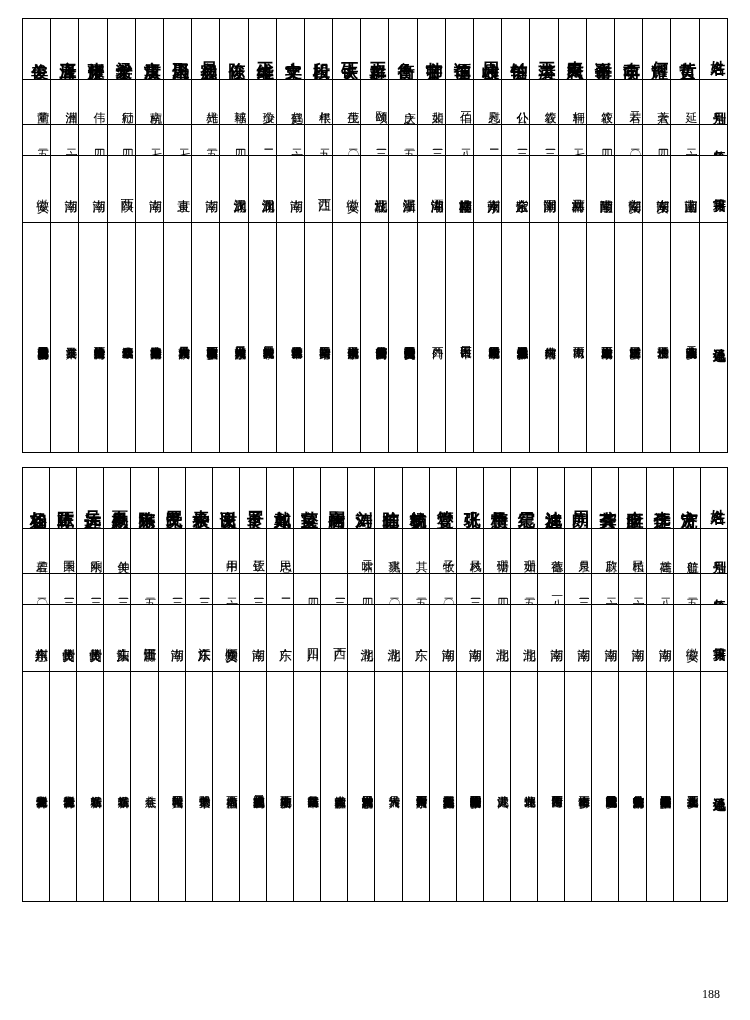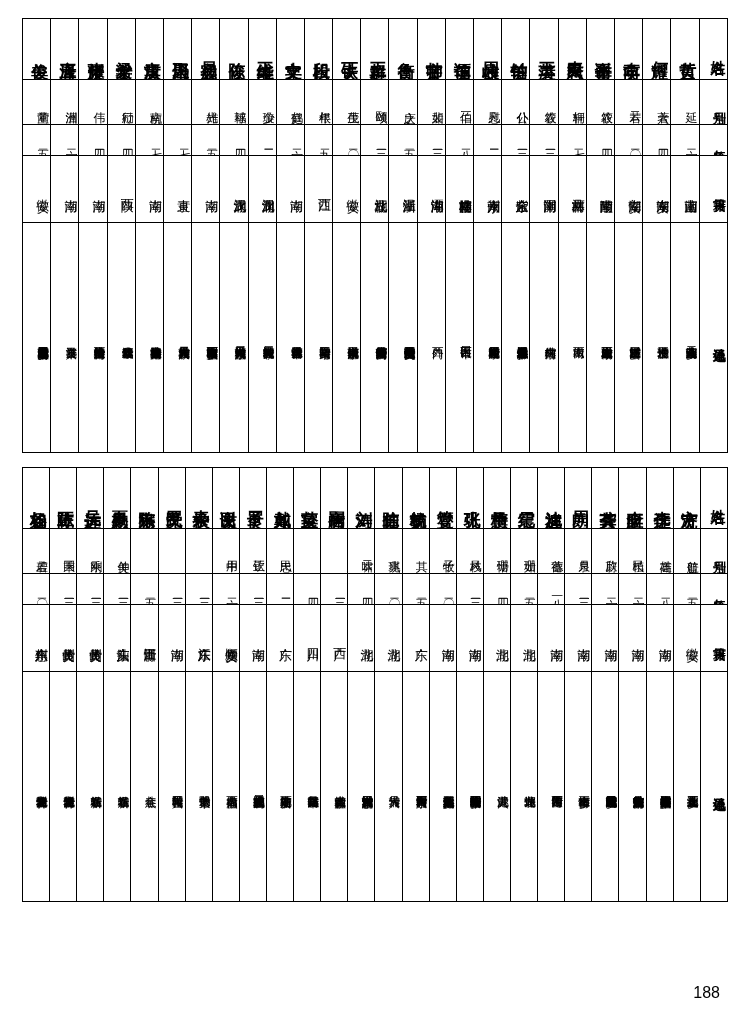--- a/index.html
+++ b/index.html
@@ -27,22 +27,22 @@
   .r-age td{height:26px;font-size:12px;}
   .r-native td{height:62px;font-size:13px;}
   .r-addr td{height:225px;font-size:11.5px;}
   .hdr{font-weight:bold;}
   .r-name td.hdr{font-size:15px;}
   .r-alias td.hdr,.r-age td.hdr,.r-native td.hdr,.r-addr td.hdr{font-size:13px;font-weight:bold;}
   .pagenum{
     position:absolute;
     right:30px;
     bottom:18px;
-    font-size:16px;
-    font-family:Liberation Sans, sans-serif;
+    font-size:12px;
+    font-family:Liberation Serif, serif;
     writing-mode:horizontal-tb;
   }
   .blockspace{height:14px;}
 </style>
 </head>
 <body>
 
 <div class="page">
 
   <table class="roster">

